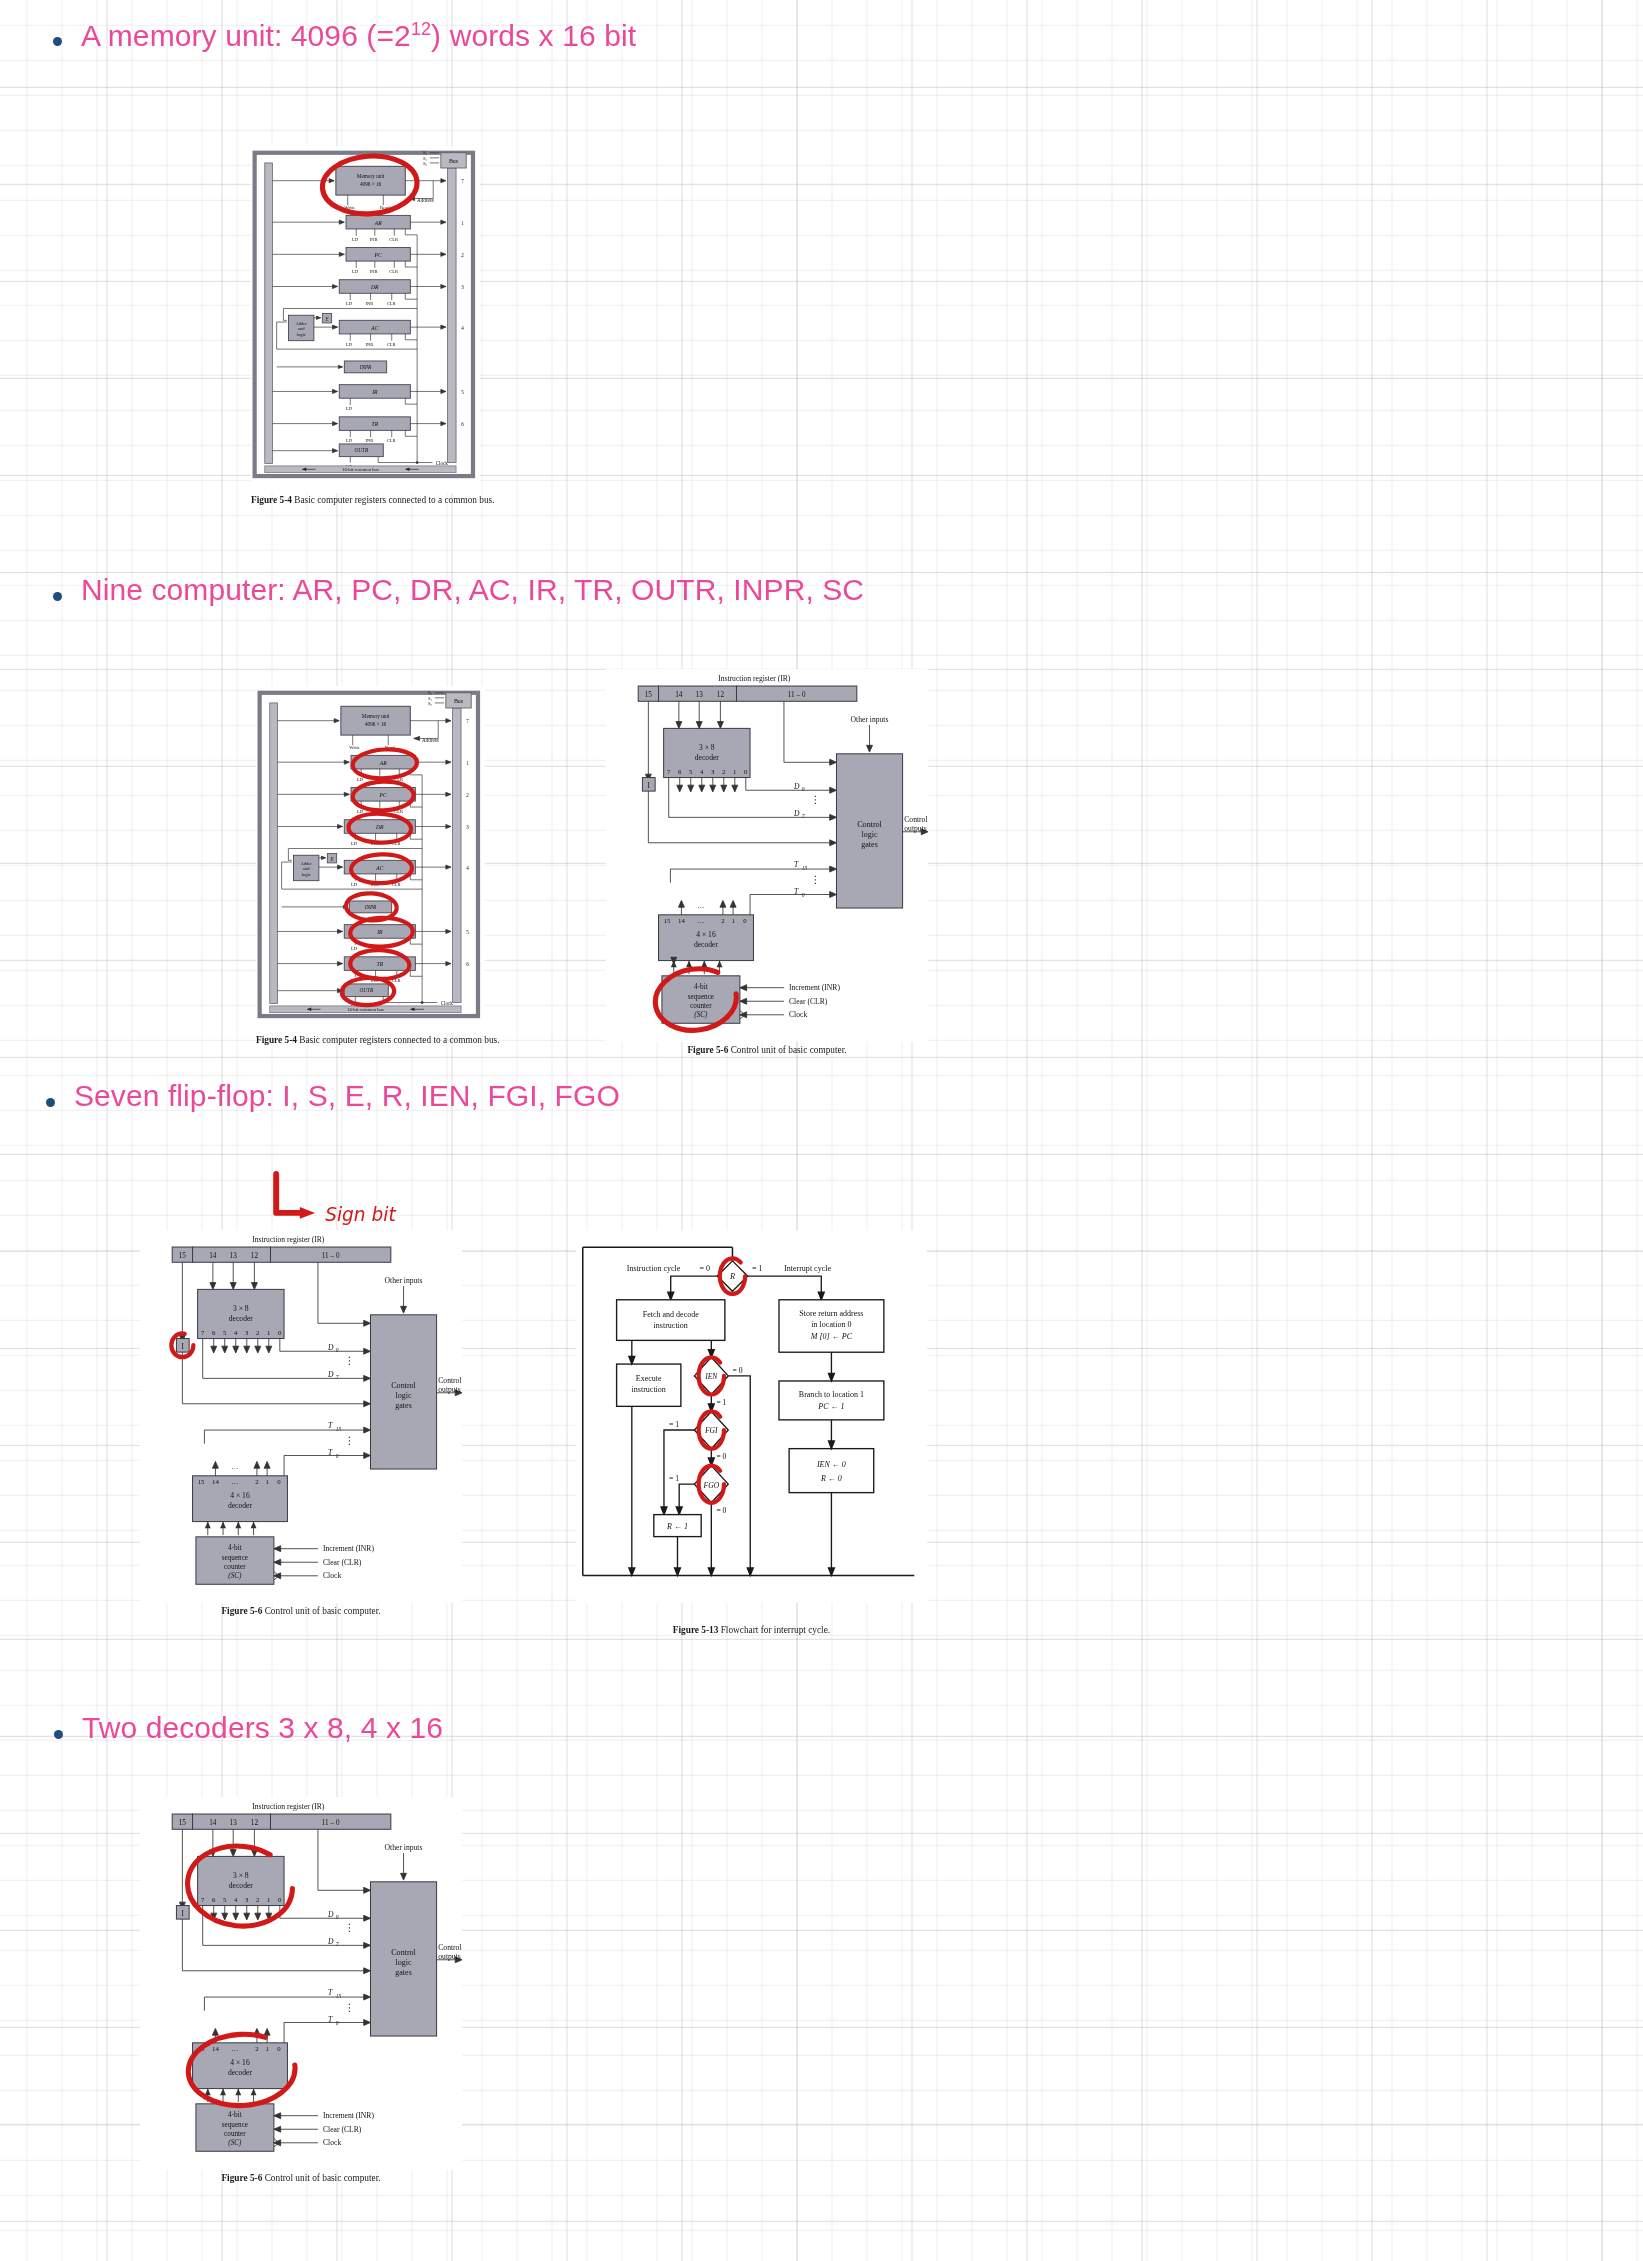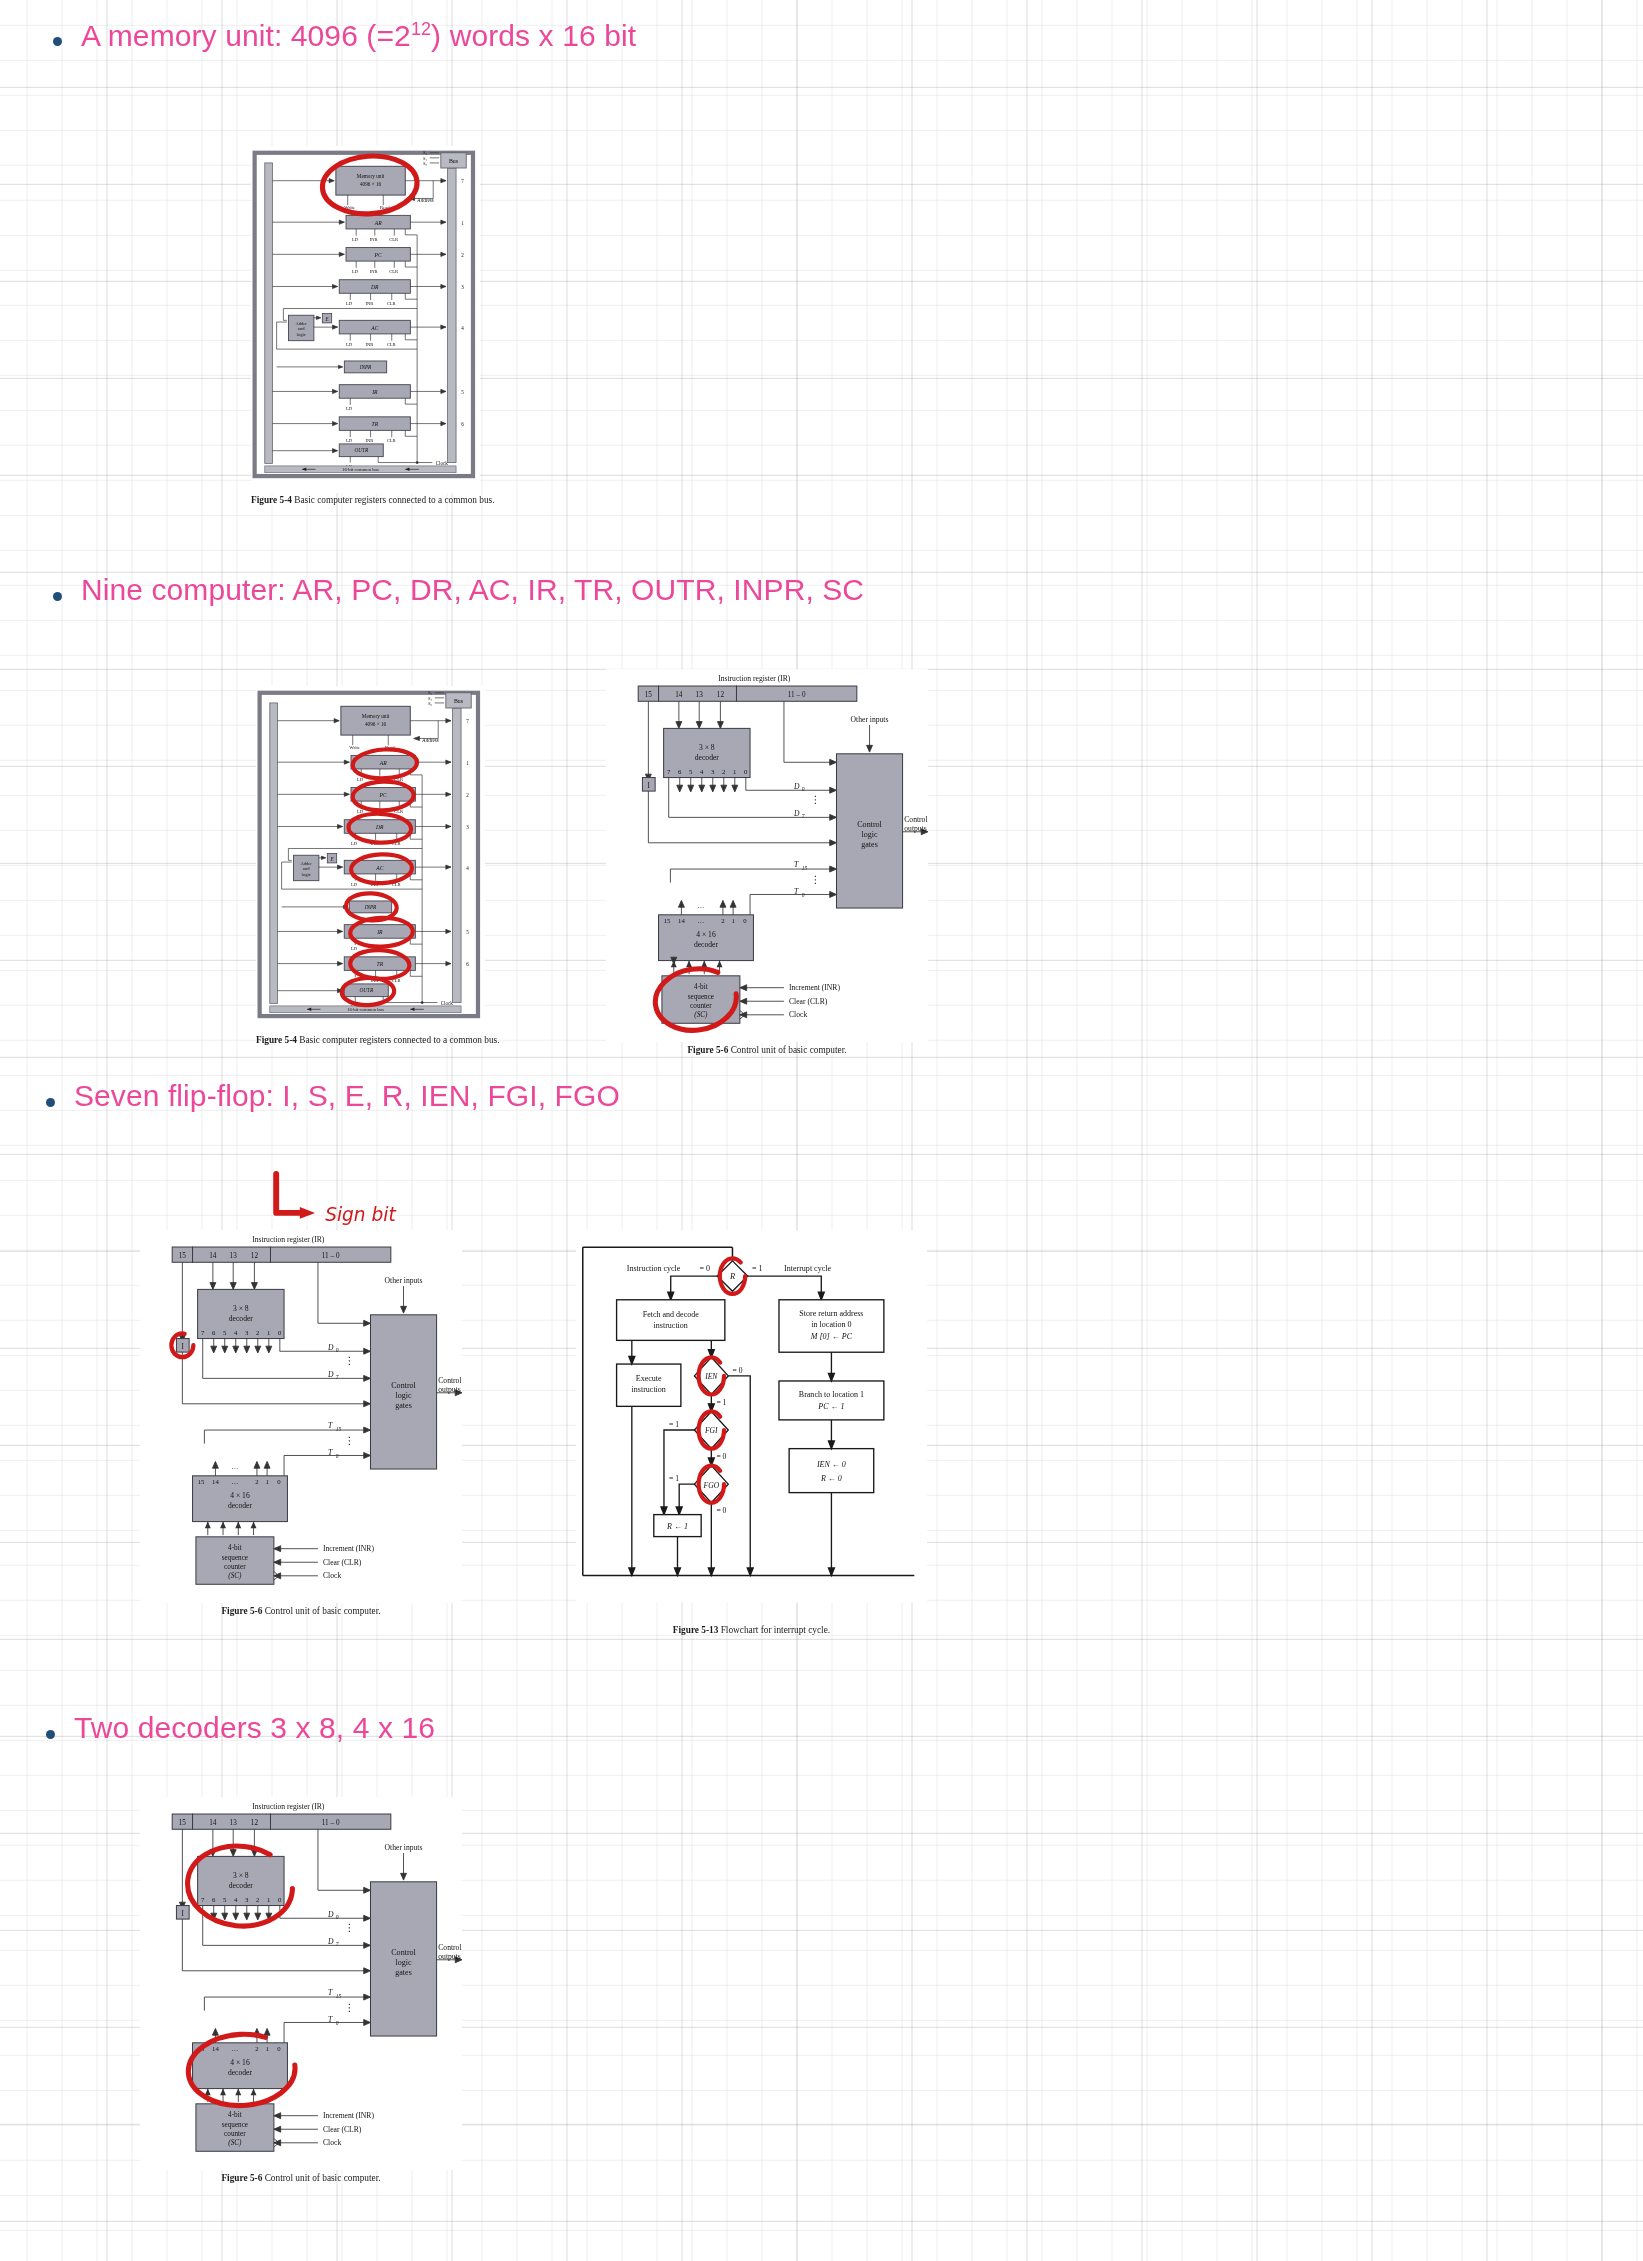--- a/index.html
+++ b/index.html
@@ -935,21 +935,21 @@
       <ellipse cx="160" cy="236" rx="15" ry="22" stroke-dasharray="100 22"></ellipse>
       <ellipse cx="160" cy="300" rx="15" ry="22" stroke-dasharray="100 22"></ellipse>
     </g>
   </svg>
   <div class="cap" style="margin-top:22px;">
     <b>Figure 5-13</b>
     <span>Flowchart for interrupt cycle.</span>
   </div>
 </div>
 
-<div class="bullet" style="left:46px;top:1711px;">
+<div class="bullet" style="left:54px;top:1711px;">
   <div class="dot"></div>
   <div class="btxt">Two decoders 3 x 8, 4 x 16</div>
 </div>
 
 <div class="fig" style="left:140px;top:1797px;">
   <svg width="322" height="373" viewBox="0 0 380 440">
     <rect x="0" y="0" width="380" height="440" fill="#ffffff"></rect>
     <text x="175" y="14" font-family="'Liberation Serif',serif" font-size="9" text-anchor="middle" fill="#111">Instruction register (IR)</text>
     <rect x="38" y="20" width="24" height="18" fill="#a8a8b4" stroke="#3c3c46" stroke-width="1.2"></rect>
     <rect x="62" y="20" width="92" height="18" fill="#a8a8b4" stroke="#3c3c46" stroke-width="1.2"></rect>

